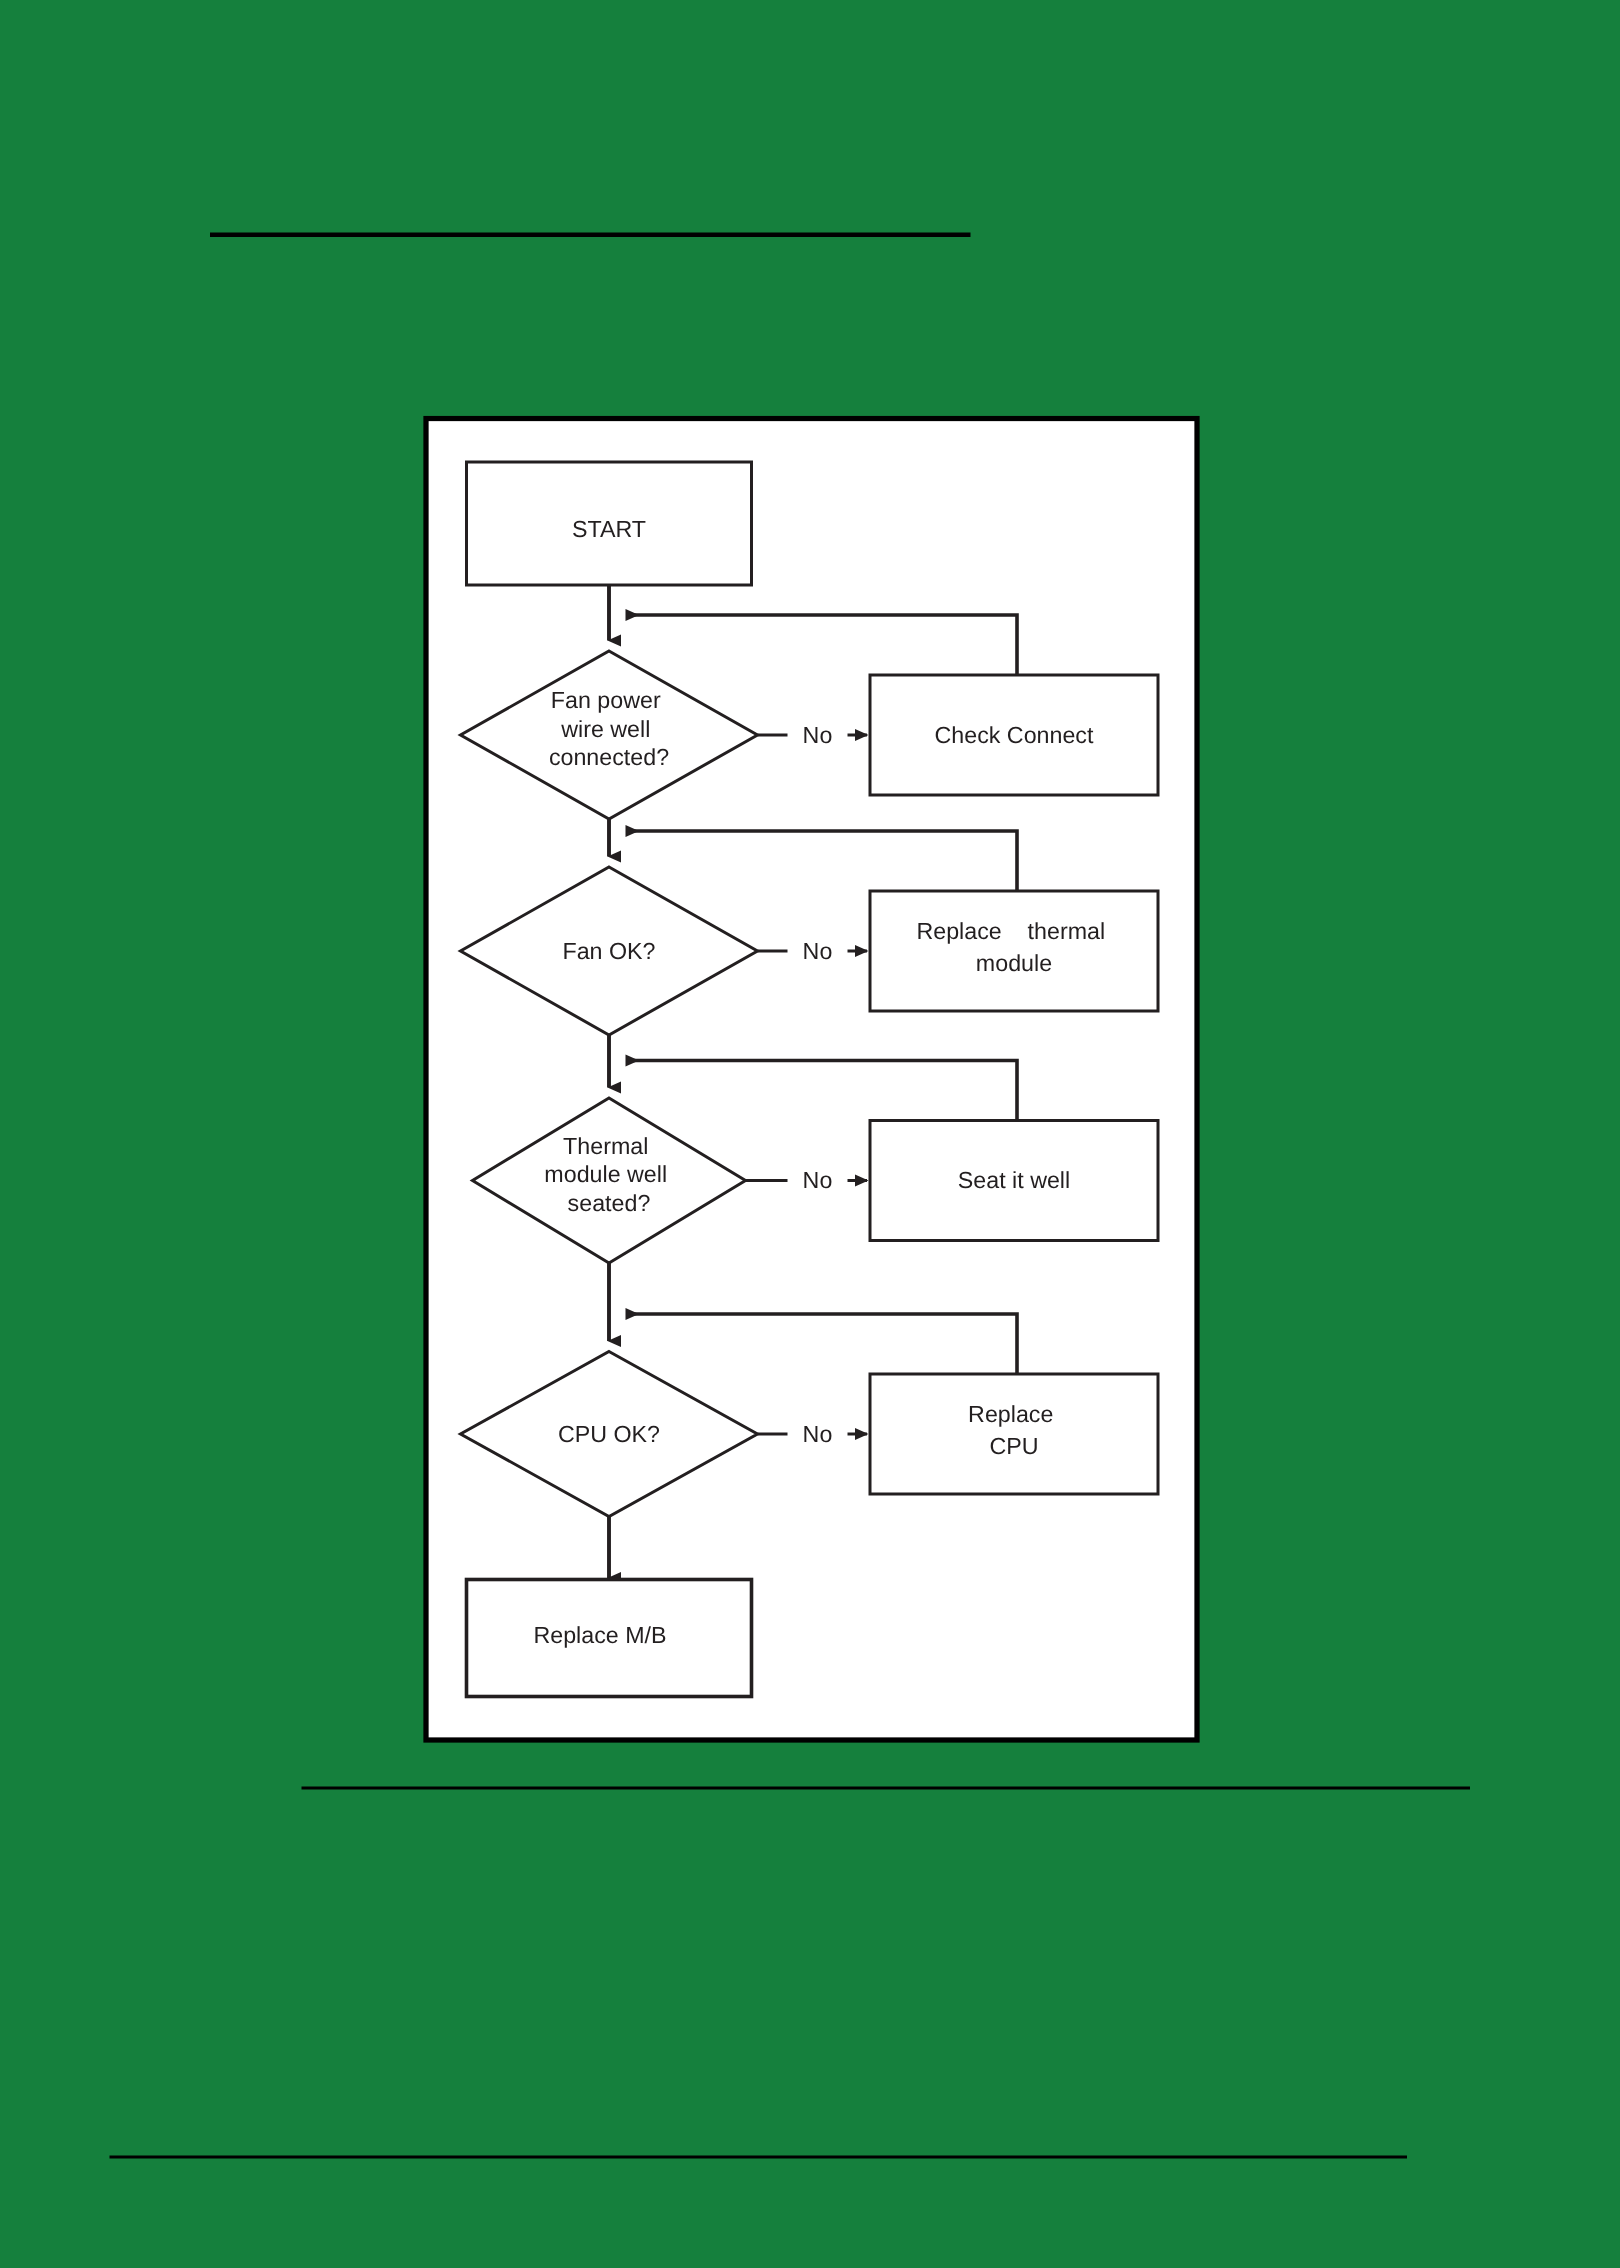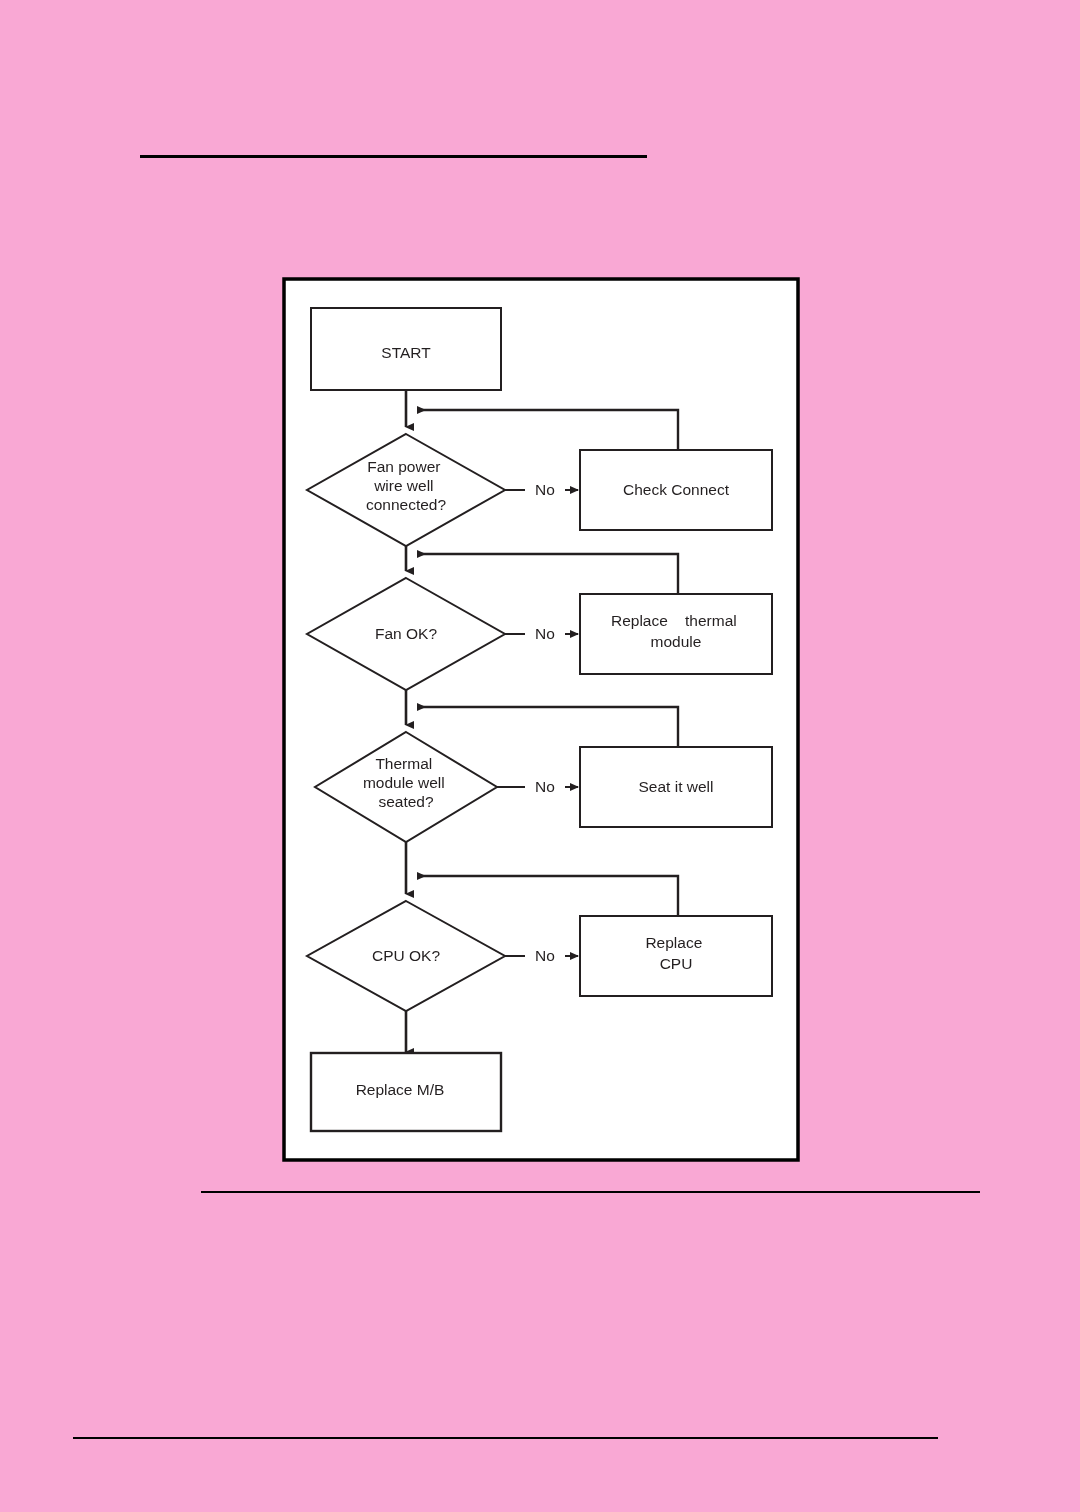--- a/index.html
+++ b/index.html
@@ -11,21 +11,21 @@
     width: 1080px;
     height: 1512px;
     position: relative;
     font-family: "Liberation Sans", sans-serif;
     color: #1a1a1a;
     overflow: hidden;
   }
   .page {
     position: absolute;
     inset: 0;
-    background: #f9a8d4;
+    background: #15803d;
   }
   
   .rule-top {
     position: absolute;
     left: 140px;
     top: 155px;
     width: 507px;
     height: 3px;
     background: #000000;
   }

